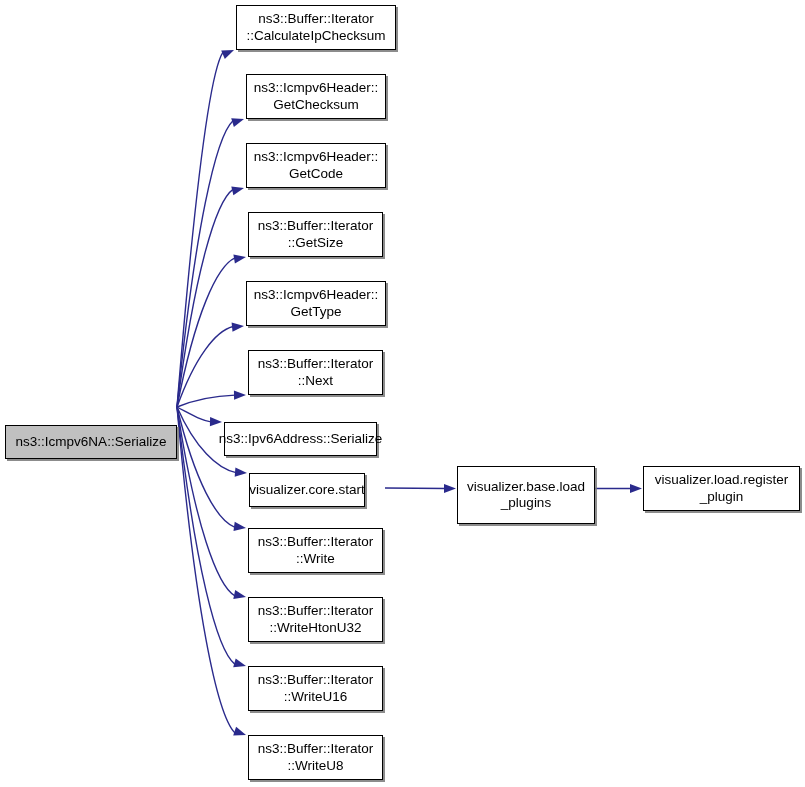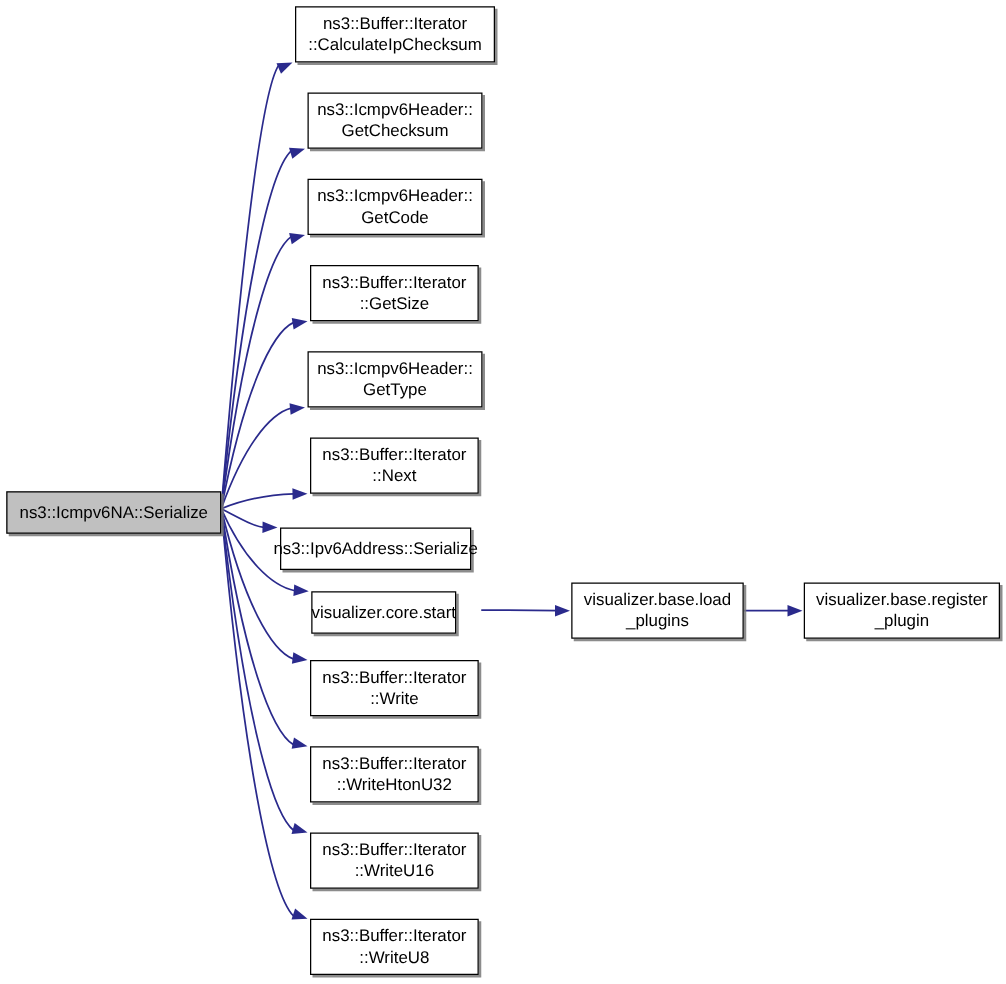--- a/index.html
+++ b/index.html
@@ -36,20 +36,21 @@
     line-height: 1.22;
     font-size: 13.5px;
     color: #000000;
     white-space: pre-line;
     padding: 16px 4px;
   }
   .gnode.root-node {
     background: #c0c0c0;
     border: 1px solid #000000;
     font-size: 13.5px;
+    margin-top: 32px;
   }
 </style>
 </head>
 <body>
 
 <div id="graph-root">
   <svg id="edge-layer" viewBox="0 0 805 787" width="805" height="787" xmlns="http://www.w3.org/2000/svg">
       <path d="M 177 407 C 195 185.66, 210.06 71.42, 223.0 52.1" fill="none" stroke="#2a2a8c" stroke-width="1.4"></path>
       <polygon points="234.0,50.0 224.8,58.9 221.2,50.5" fill="#2a2a8c"></polygon>
       <path d="M 177 407 C 195 228.44, 215.86 136.28, 233.0 120.7" fill="none" stroke="#2a2a8c" stroke-width="1.4"></path>
@@ -95,17 +96,17 @@
     <div class="gnode" style="left: 224px; top: 422px; width: 153px; height: 27px;">ns3::Ipv6Address::Serialize</div>
     <div class="gnode" style="left: 249px; top: 473px; width: 116px; height: 30px;">visualizer.core.start</div>
     <div class="gnode" style="left: 248px; top: 528px; width: 135px; height: 45px;">ns3::Buffer::Iterator
 ::Write</div>
     <div class="gnode" style="left: 248px; top: 597px; width: 135px; height: 45px;">ns3::Buffer::Iterator
 ::WriteHtonU32</div>
     <div class="gnode" style="left: 248px; top: 666px; width: 135px; height: 45px;">ns3::Buffer::Iterator
 ::WriteU16</div>
     <div class="gnode" style="left: 248px; top: 735px; width: 135px; height: 45px;">ns3::Buffer::Iterator
 ::WriteU8</div>
-    <div class="gnode" style="left: 457px; top: 466px; width: 138px; height: 45px;">visualizer.base.load
+    <div class="gnode" style="left: 457px; top: 466px; width: 138px; height: 58px;">visualizer.base.load
 _plugins</div>
-    <div class="gnode" style="left: 643px; top: 466px; width: 157px; height: 45px;">visualizer.base.register
+    <div class="gnode" style="left: 643px; top: 466px; width: 157px; height: 45px;">visualizer.load.register
 _plugin</div>
   </div>
 
 </body></html>

